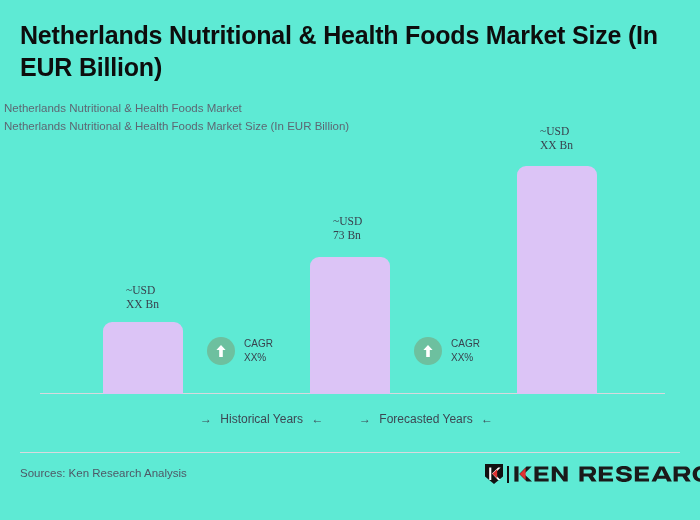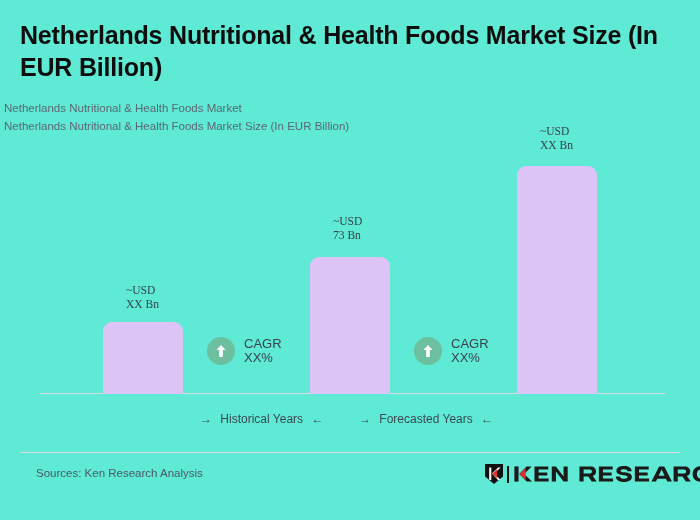--- a/index.html
+++ b/index.html
@@ -116,21 +116,21 @@
   }
   .cagr-circle svg {
     position: absolute;
     left: 50%;
     top: 50%;
     transform: translate(-50%, -50%);
     display: block;
   }
   .cagr-text {
     margin-left: 9px;
-    font-size: 13px;
+    font-size: 10px;
     line-height: 14px;
     color: #39424e;
     white-space: nowrap;
   }
   .cagr-text .ct-1,
   .cagr-text .ct-2 { display: block; }
 
   
   #period-legend {
     position: absolute;
@@ -162,21 +162,21 @@
   #footer-divider {
     position: absolute;
     left: 20px;
     top: 452px;
     width: 660px;
     height: 1px;
     background: #d9d9de;
   }
   #source-text {
     position: absolute;
-    left: 36px;
+    left: 20px;
     top: 465px;
     font-size: 11.5px;
     line-height: 16px;
     color: #4e5866;
     white-space: nowrap;
   }
 
   #brand-logo {
     position: absolute;
     left: 484px;

